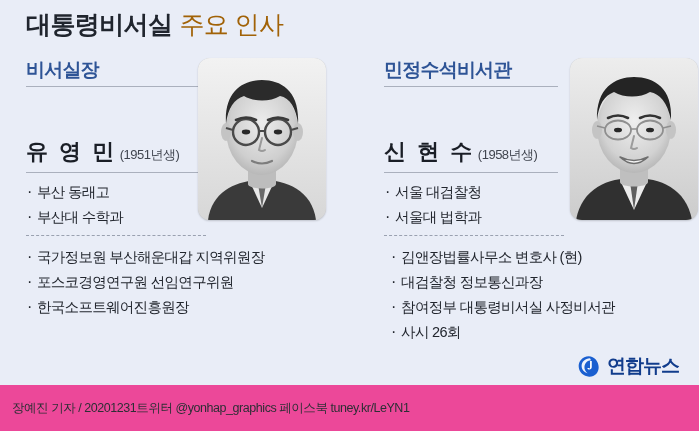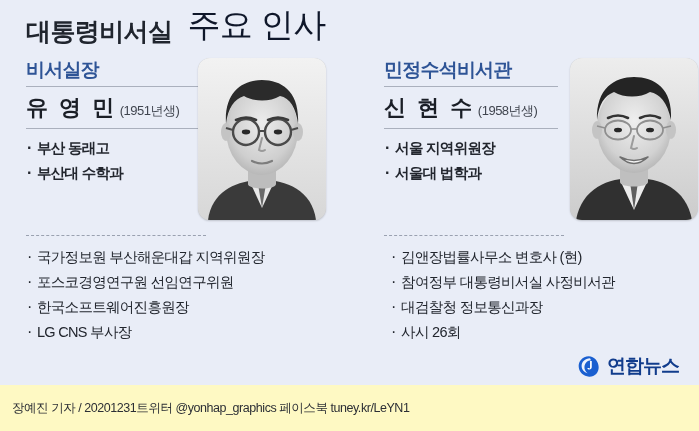--- a/index.html
+++ b/index.html
@@ -23,36 +23,36 @@
   }
 
   
   .title-bar {
     position: absolute;
     left: 0;
     top: 0;
     width: 699px;
     height: 48px;
     display: flex;
-    align-items: flex-end;
+    align-items: center;
     padding-left: 26px;
     box-sizing: border-box;
   }
   .title-strong {
     font-size: 25px;
     font-weight: bold;
     color: #20252e;
     letter-spacing: -0.6px;
   }
   .title-light {
-    font-size: 33px;
+    font-size: 25px;
     font-weight: normal;
-    color: #0f172a;
+    color: #a16207;
     letter-spacing: -0.6px;
-    margin-left: 15px;
+    margin-left: 7px;
   }
 
   
   .columns {
     position: absolute;
     left: 0;
     top: 48px;
     width: 699px;
     height: 337px;
     display: flex;
@@ -98,20 +98,21 @@
     background: #aab0bd;
     width: 174px;
     margin-top: 3px;
   }
   .name-row {
     display: flex;
     align-items: baseline;
     padding-top: 6px;
     padding-bottom: 5px;
     white-space: nowrap;
+    margin-top: 44px;
   }
   .name {
     font-size: 22px;
     font-weight: bold;
     color: #1a1e26;
     letter-spacing: 2.5px;
   }
   .birth {
     font-size: 13px;
     color: #40454f;
@@ -142,21 +143,21 @@
   }
   ul.bullets li::before {
     content: "\00B7";
     position: absolute;
     left: 1px;
     top: -1px;
     font-size: 16px;
     color: #22262e;
   }
 
-  .edu-list { margin-top: 1px; font-weight: bold; }
+  .edu-list { margin-top: 1px; }
 
   
   .dash-sep {
     position: absolute;
     left: 26px;
     top: 187px;
     width: 180px;
     border-top: 1px dashed #9aa1b0;
     height: 0;
   }
@@ -193,21 +194,21 @@
     letter-spacing: -1px;
   }
 
   
   .footer {
     position: absolute;
     left: 0;
     bottom: 0;
     width: 699px;
     height: 46px;
-    background: #fef9c3;
+    background: #ec4899;
     display: flex;
     align-items: center;
     padding-left: 12px;
     box-sizing: border-box;
   }
   .footer-text {
     font-size: 12.5px;
     color: #2c2f35;
     letter-spacing: -0.45px;
     white-space: nowrap;
@@ -285,21 +286,20 @@
         <li>부산 동래고</li>
         <li>부산대 수학과</li>
       </ul>
 
       <div class="dash-sep"></div>
 
       <ul class="bullets career-list career-left">
         <li>국가정보원 부산해운대갑 지역위원장</li>
         <li>포스코경영연구원 선임연구위원</li>
         <li>한국소프트웨어진흥원장</li>
-        <li>LG CNS 부사장</li>
       </ul>
     </div>
 
     <div class="person-col col-right">
 
       <div class="photo photo-right">
         <svg viewBox="0 0 128 162" preserveAspectRatio="xMidYMid slice">
           <defs>
             <linearGradient id="bgB" x1="0" y1="0" x2="0" y2="1">
               <stop offset="0%" stop-color="#ededed"></stop>
@@ -339,30 +339,30 @@
       <div class="role">민정수석비서관</div>
       <div class="rule"></div>
 
       <div class="name-row">
         <span class="name">신 현 수</span>
         <span class="birth">(1958년생)</span>
       </div>
       <div class="rule2"></div>
 
       <ul class="bullets edu-list">
-        <li>서울 지역위원장</li>
+        <li>서울 대검찰청</li>
         <li>서울대 법학과</li>
       </ul>
 
       <div class="dash-sep-right"></div>
 
       <ul class="bullets career-list career-right">
         <li>김앤장법률사무소 변호사 (현)</li>
+        <li>대검찰청 정보통신과장</li>
         <li>참여정부 대통령비서실 사정비서관</li>
-        <li>대검찰청 정보통신과장</li>
         <li>사시 26회</li>
       </ul>
     </div>
   </div>
 
   <div class="logo">
     <svg class="logo-mark" viewBox="0 0 24 24">
       <path d="M12.2 1.2 C5.6 1.6 1.2 6.6 1.8 12.6 C2.3 18 6.8 22.4 12.6 22.6 C18.6 22.8 22.8 18.6 22.6 12.6 C22.4 6.4 18.2 1.5 12.2 1.2 Z" fill="#1a5fd0"></path>
       <path d="M13.6 3.4 C8.4 3.6 4.6 7.2 4.8 11.8 C5 15.4 7.6 18.2 11 19 C8.6 17.2 7.4 14.6 7.8 11.8 C8.3 8.2 11 5.6 14.6 5.4 Z" fill="#ffffff" opacity="0.92"></path>
       <path d="M15.4 6.2 L15.4 12.6 C15.4 14.2 14.4 15.2 13 15.2 C11.8 15.2 11 14.5 10.8 13.5 L12.6 13.5 C12.7 13.9 12.9 14 13.1 14 C13.4 14 13.6 13.7 13.6 13.2 L13.6 6.2 Z" fill="#ffffff"></path>

